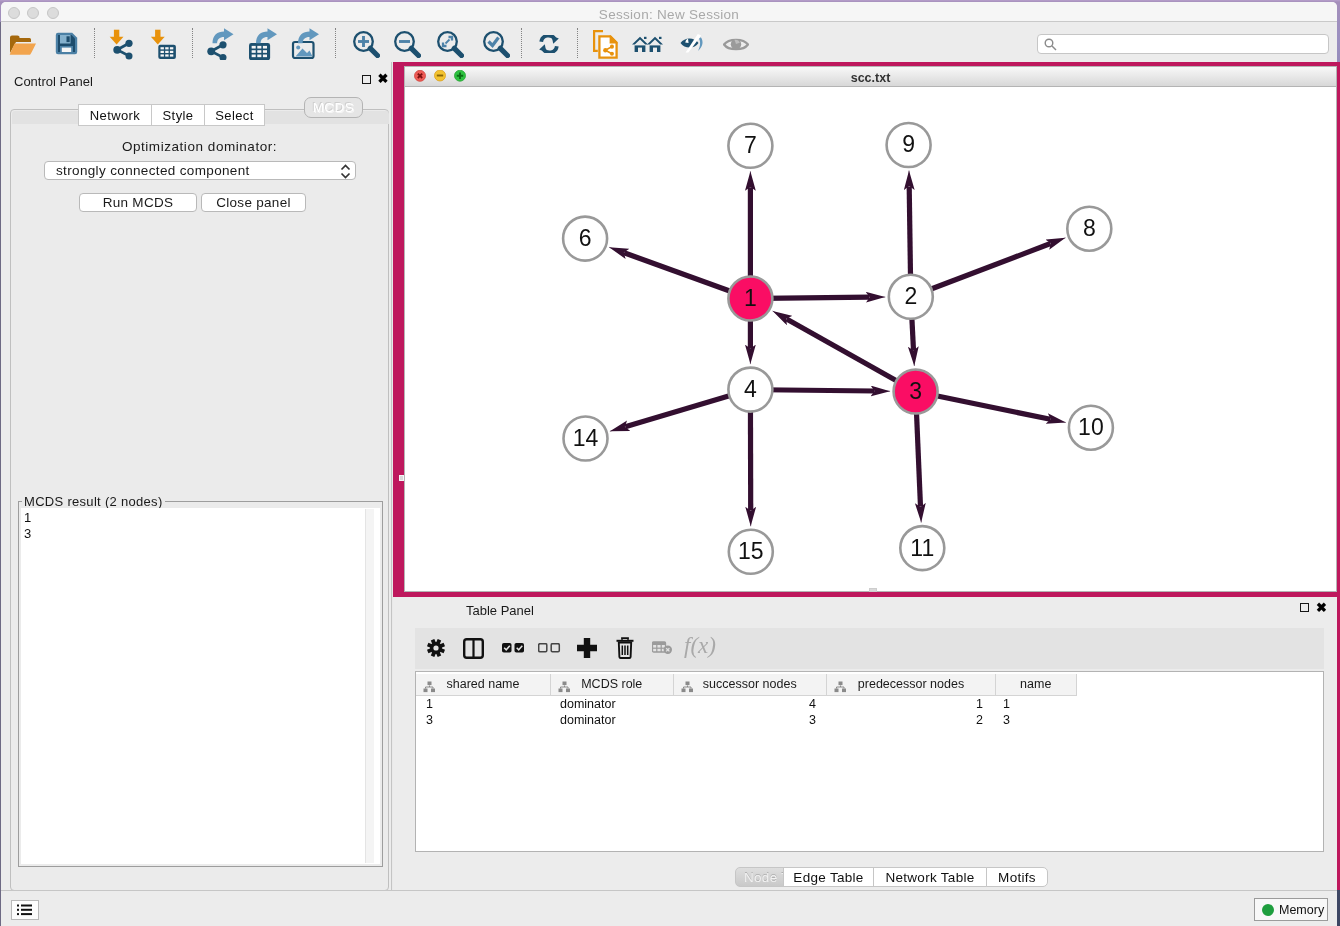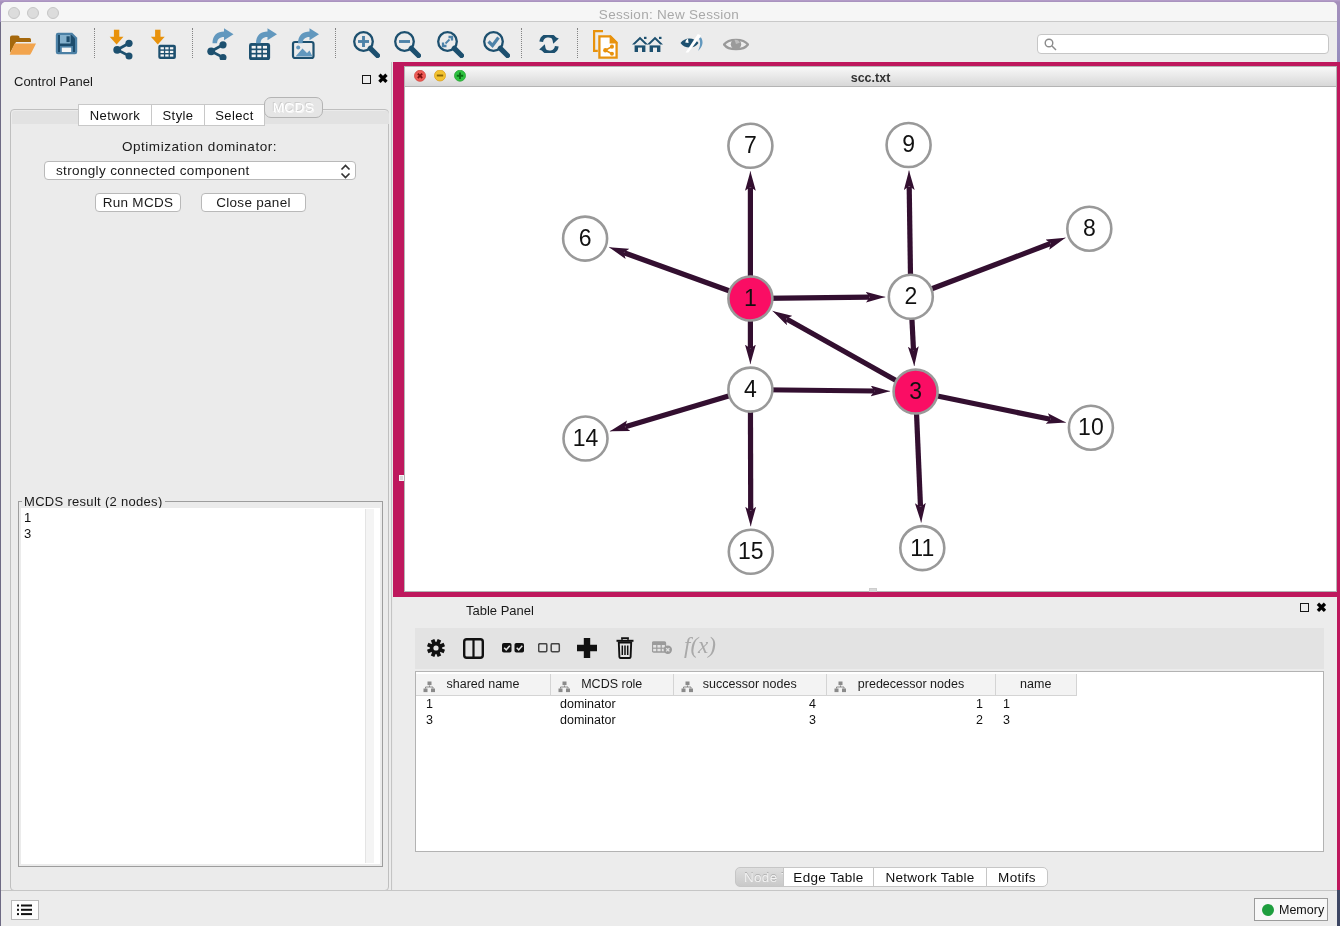--- a/index.html
+++ b/index.html
@@ -13,21 +13,21 @@
 .sep { position:absolute; top:6px; height:30px; width:0; border-left:1.5px dotted #848484; }
 .ticon { position:absolute; }
 #search { position:absolute; left:1036px; top:12px; width:292px; height:20px; background:#fff; border:1px solid #c6c6c6; border-radius:4px; }
 #main { position:absolute; left:0; top:60px; width:1336px; height:828px; background:#e9e9e9; }
 #cpanel { position:absolute; left:0; top:0; width:391px; height:828px; background:#ececec; border-right:1px solid #c4c4c4; }
 #cpanel-title { position:absolute; left:13px; top:12px; font-size:13px; color:#1a1a1a; }
 .panebtn { position:absolute; font-size:13px; color:#000; font-weight:bold; }
 .sqicon { position:absolute; width:9px; height:9.5px; border:1.6px solid #161616; background:transparent; }
 #cptabs { position:absolute; left:77px; top:33px; height:24px; z-index:5; }
 .cptab { position:absolute; top:1px; height:22px; background:#fff; border:1px solid #c8c8c8; font-size:13px; color:#111; text-align:center; line-height:21px; letter-spacing:0.4px;margin-top:8px; }
-#tab-mcds { position:absolute; top:2px; height:21px; background:#e5e5e5; border:1px solid #b4b4b4; border-radius:7px; color:#ffffff; text-shadow:-1px -1px 0 #cecece, 1px 1px 0 #f5f5f5; font-size:13.5px; letter-spacing:0.5px; text-align:center; line-height:20px; }
+#tab-mcds { position:absolute; top:2px; height:21px; background:#e5e5e5; border:1px solid #b4b4b4; border-radius:7px; color:#ffffff; text-shadow:-1px -1px 0 #cecece, 1px 1px 0 #f5f5f5; font-size:13.5px; letter-spacing:0.5px; text-align:center; line-height:20px;margin-left:40px; }
 #cpcontent { position:absolute; left:9px; top:47px; width:379px; height:782px; background:#ebebeb; border:1px solid #bfbfbf; border-radius:4px; }
 #cpband { position:absolute; left:1px; top:1px; width:377px; height:13px; background:#e2e2e2; border-radius:3px 3px 0 0; }
 #optlabel { position:absolute; left:0; top:29px; width:100%; text-align:center; font-size:13.5px; color:#1a1a1a; letter-spacing:0.55px; }
 #dropdown { position:absolute; left:33px; top:51px; width:312px; height:19px; background:#fff; border:1px solid #b9b9b9; border-radius:4px; font-size:13.5px; color:#1a1a1a; line-height:17px; padding-left:11px; letter-spacing:0.35px; }
 #ddarrow { position:absolute; right:4.5px; top:2px; }
 .btn { position:absolute; top:83px; height:19px; background:#fff; border:1px solid #b9b9b9; border-radius:4px; font-size:13.5px; color:#1a1a1a; text-align:center; line-height:17px; letter-spacing:0.3px; }
 #fieldset { position:absolute; left:7px; top:391px; width:365px; height:366px; border:1px solid #9d9d9d; }
 #fslegend { position:absolute; left:3px; top:-8px; background:#ebebeb; font-size:13px; color:#1a1a1a; padding:0 2px; letter-spacing:0.3px; }
 #fsarea { position:absolute; left:2px; top:6px; width:359px; height:356px; background:#fff; }
 #fstext { position:absolute; left:3px; top:2px; font-size:13px; color:#111; line-height:16px; }
@@ -231,21 +231,21 @@
       <div class="sqicon" style="left:360.5px; top:12.5px;"></div>
       <div class="panebtn" style="left:376.5px; top:9px;">✖</div>
       <div id="cpcontent">
           <div id="cpband"></div>
         <div id="optlabel">Optimization dominator:</div>
         <div id="dropdown">strongly connected component
           <svg id="ddarrow" width="11" height="15" viewBox="0 0 11 15">
               <path d="M1.5 5.5 L5.5 1.5 L9.5 5.5 M1.5 9.5 L5.5 13.5 L9.5 9.5" fill="none" stroke="#333" stroke-width="1.7"></path>
             </svg>
         </div>
-        <div class="btn" style="left:84px; width:86px;">Run MCDS</div>
+        <div class="btn" style="left:68px; width:118px;">Run MCDS</div>
         <div class="btn" style="left:190px; width:105px;">Close panel</div>
         <div id="fieldset">
           <div id="fslegend">MCDS result (2 nodes)</div>
           <div id="fsarea">
             <div id="fstext">1<br>3</div>
             <div id="fsscroll"></div>
           </div>
         </div>
       </div>
       <div id="cptabs">

